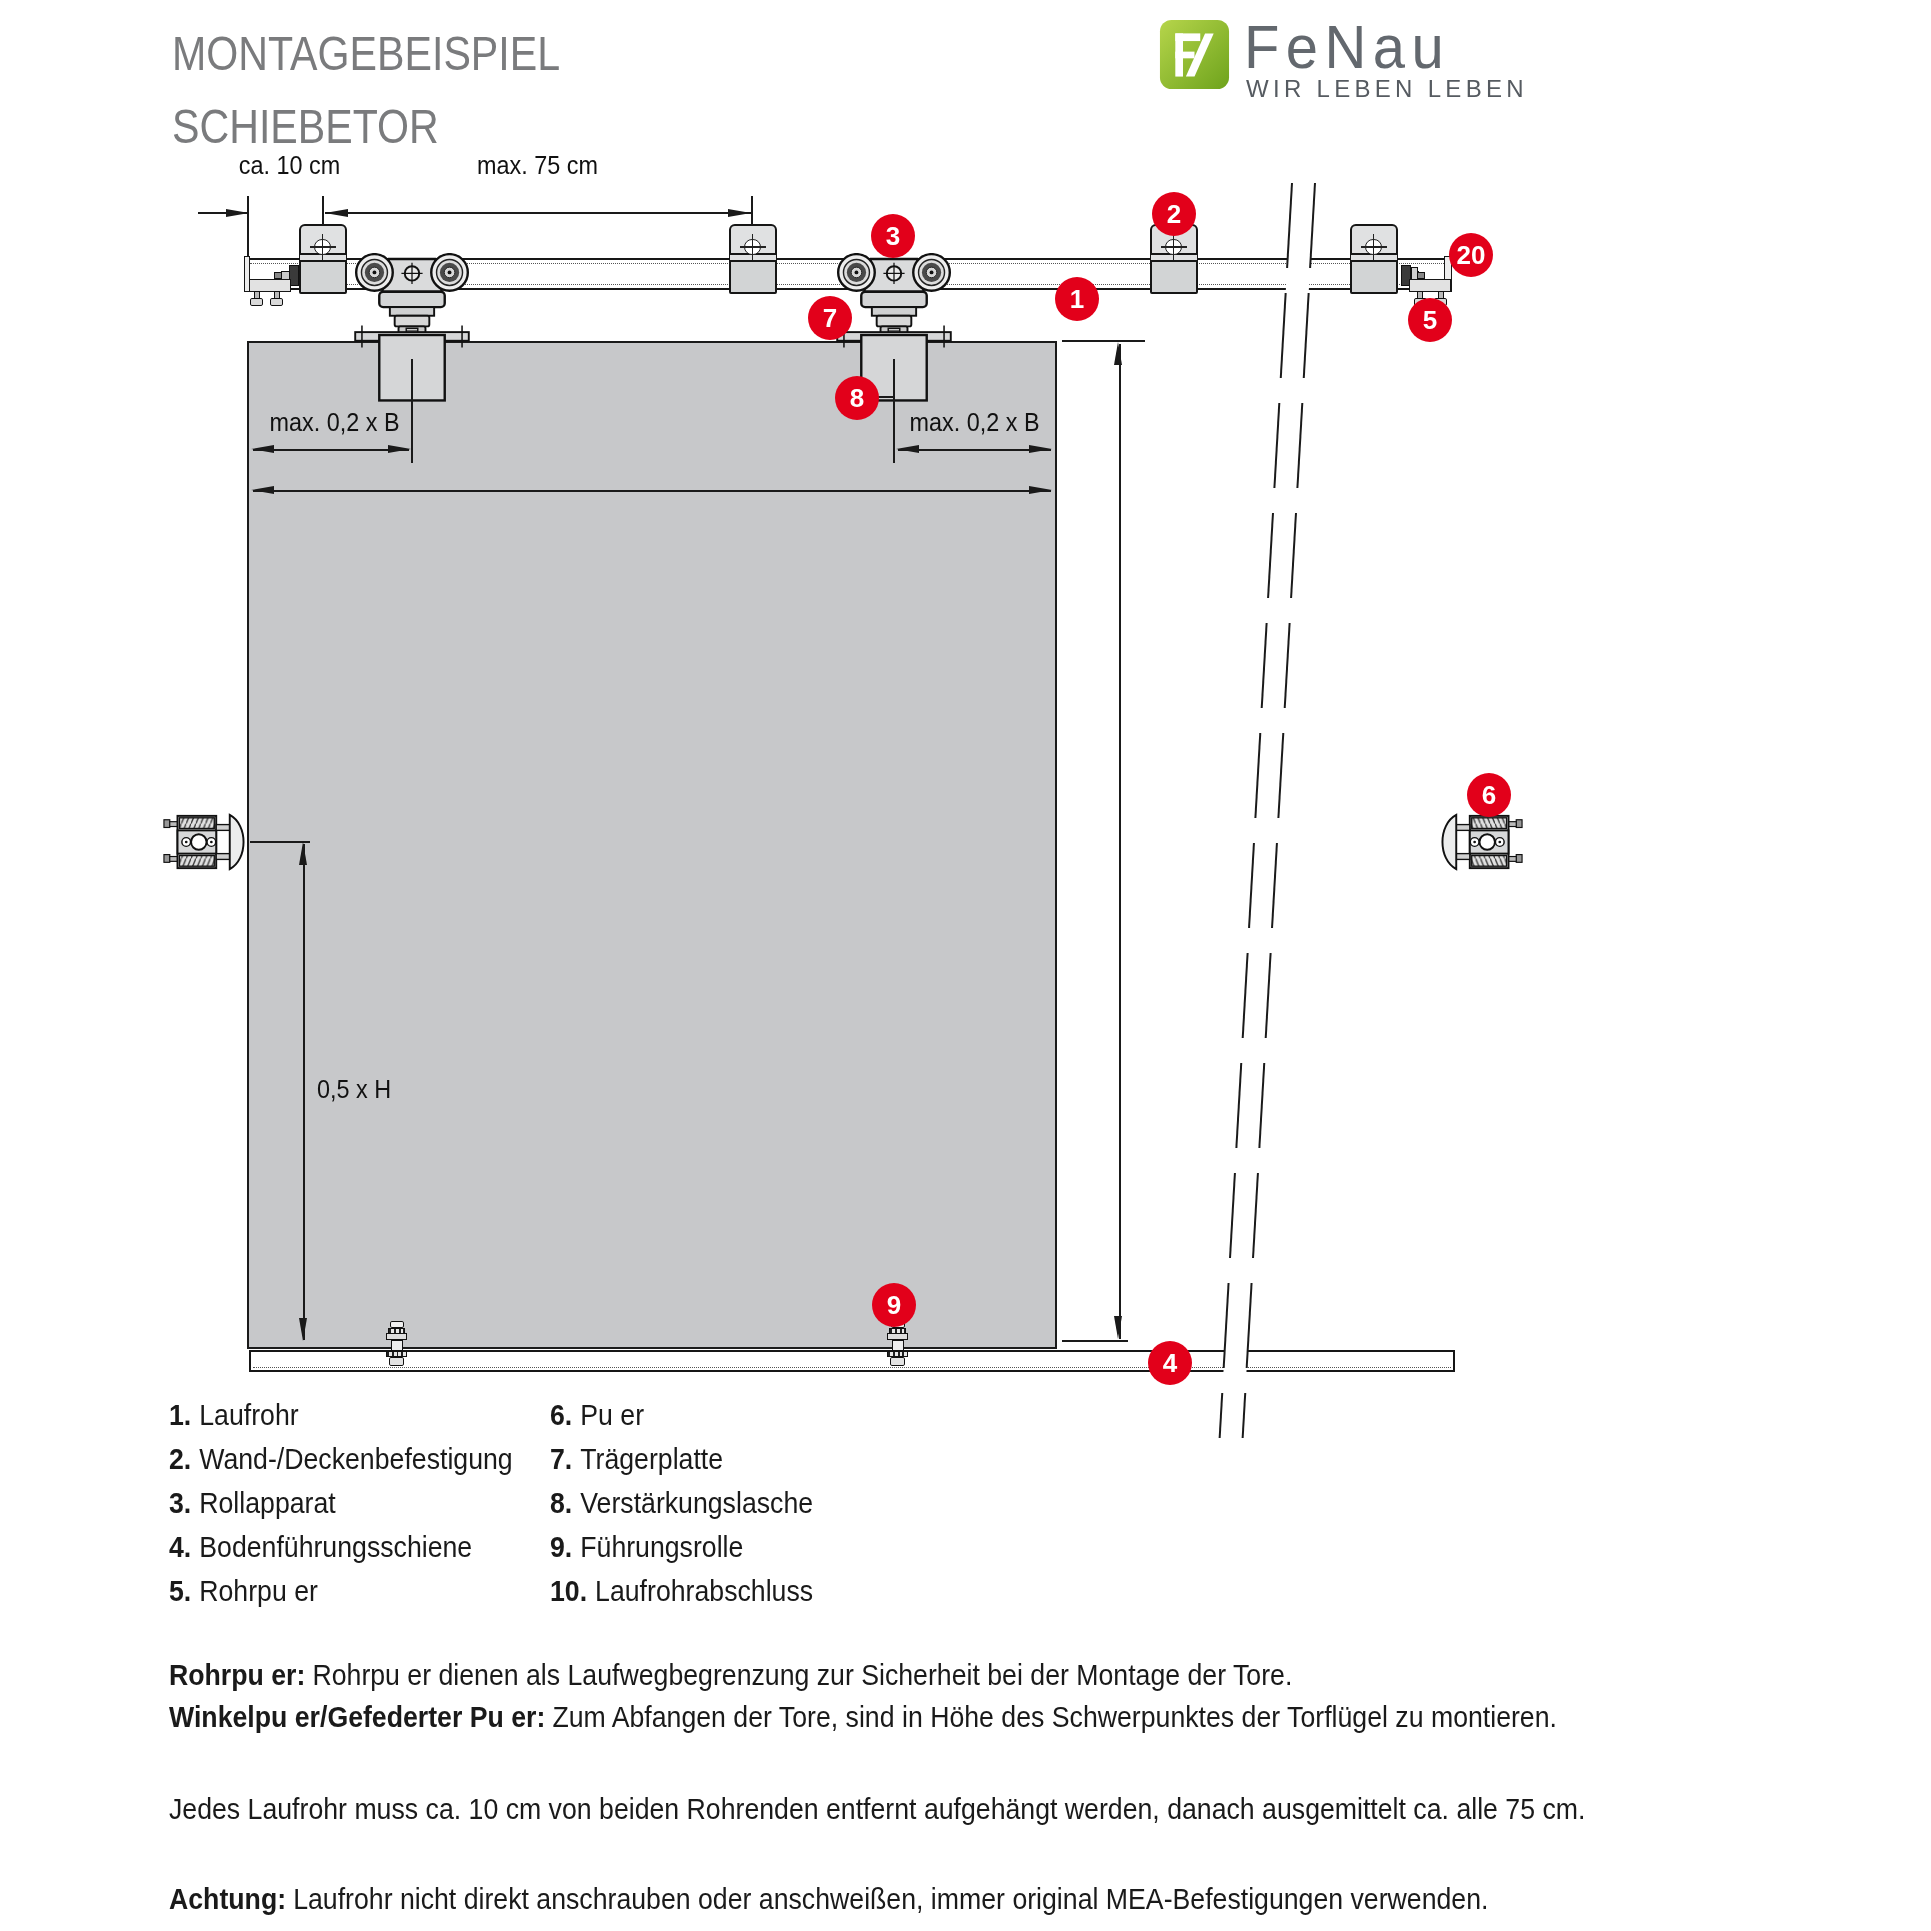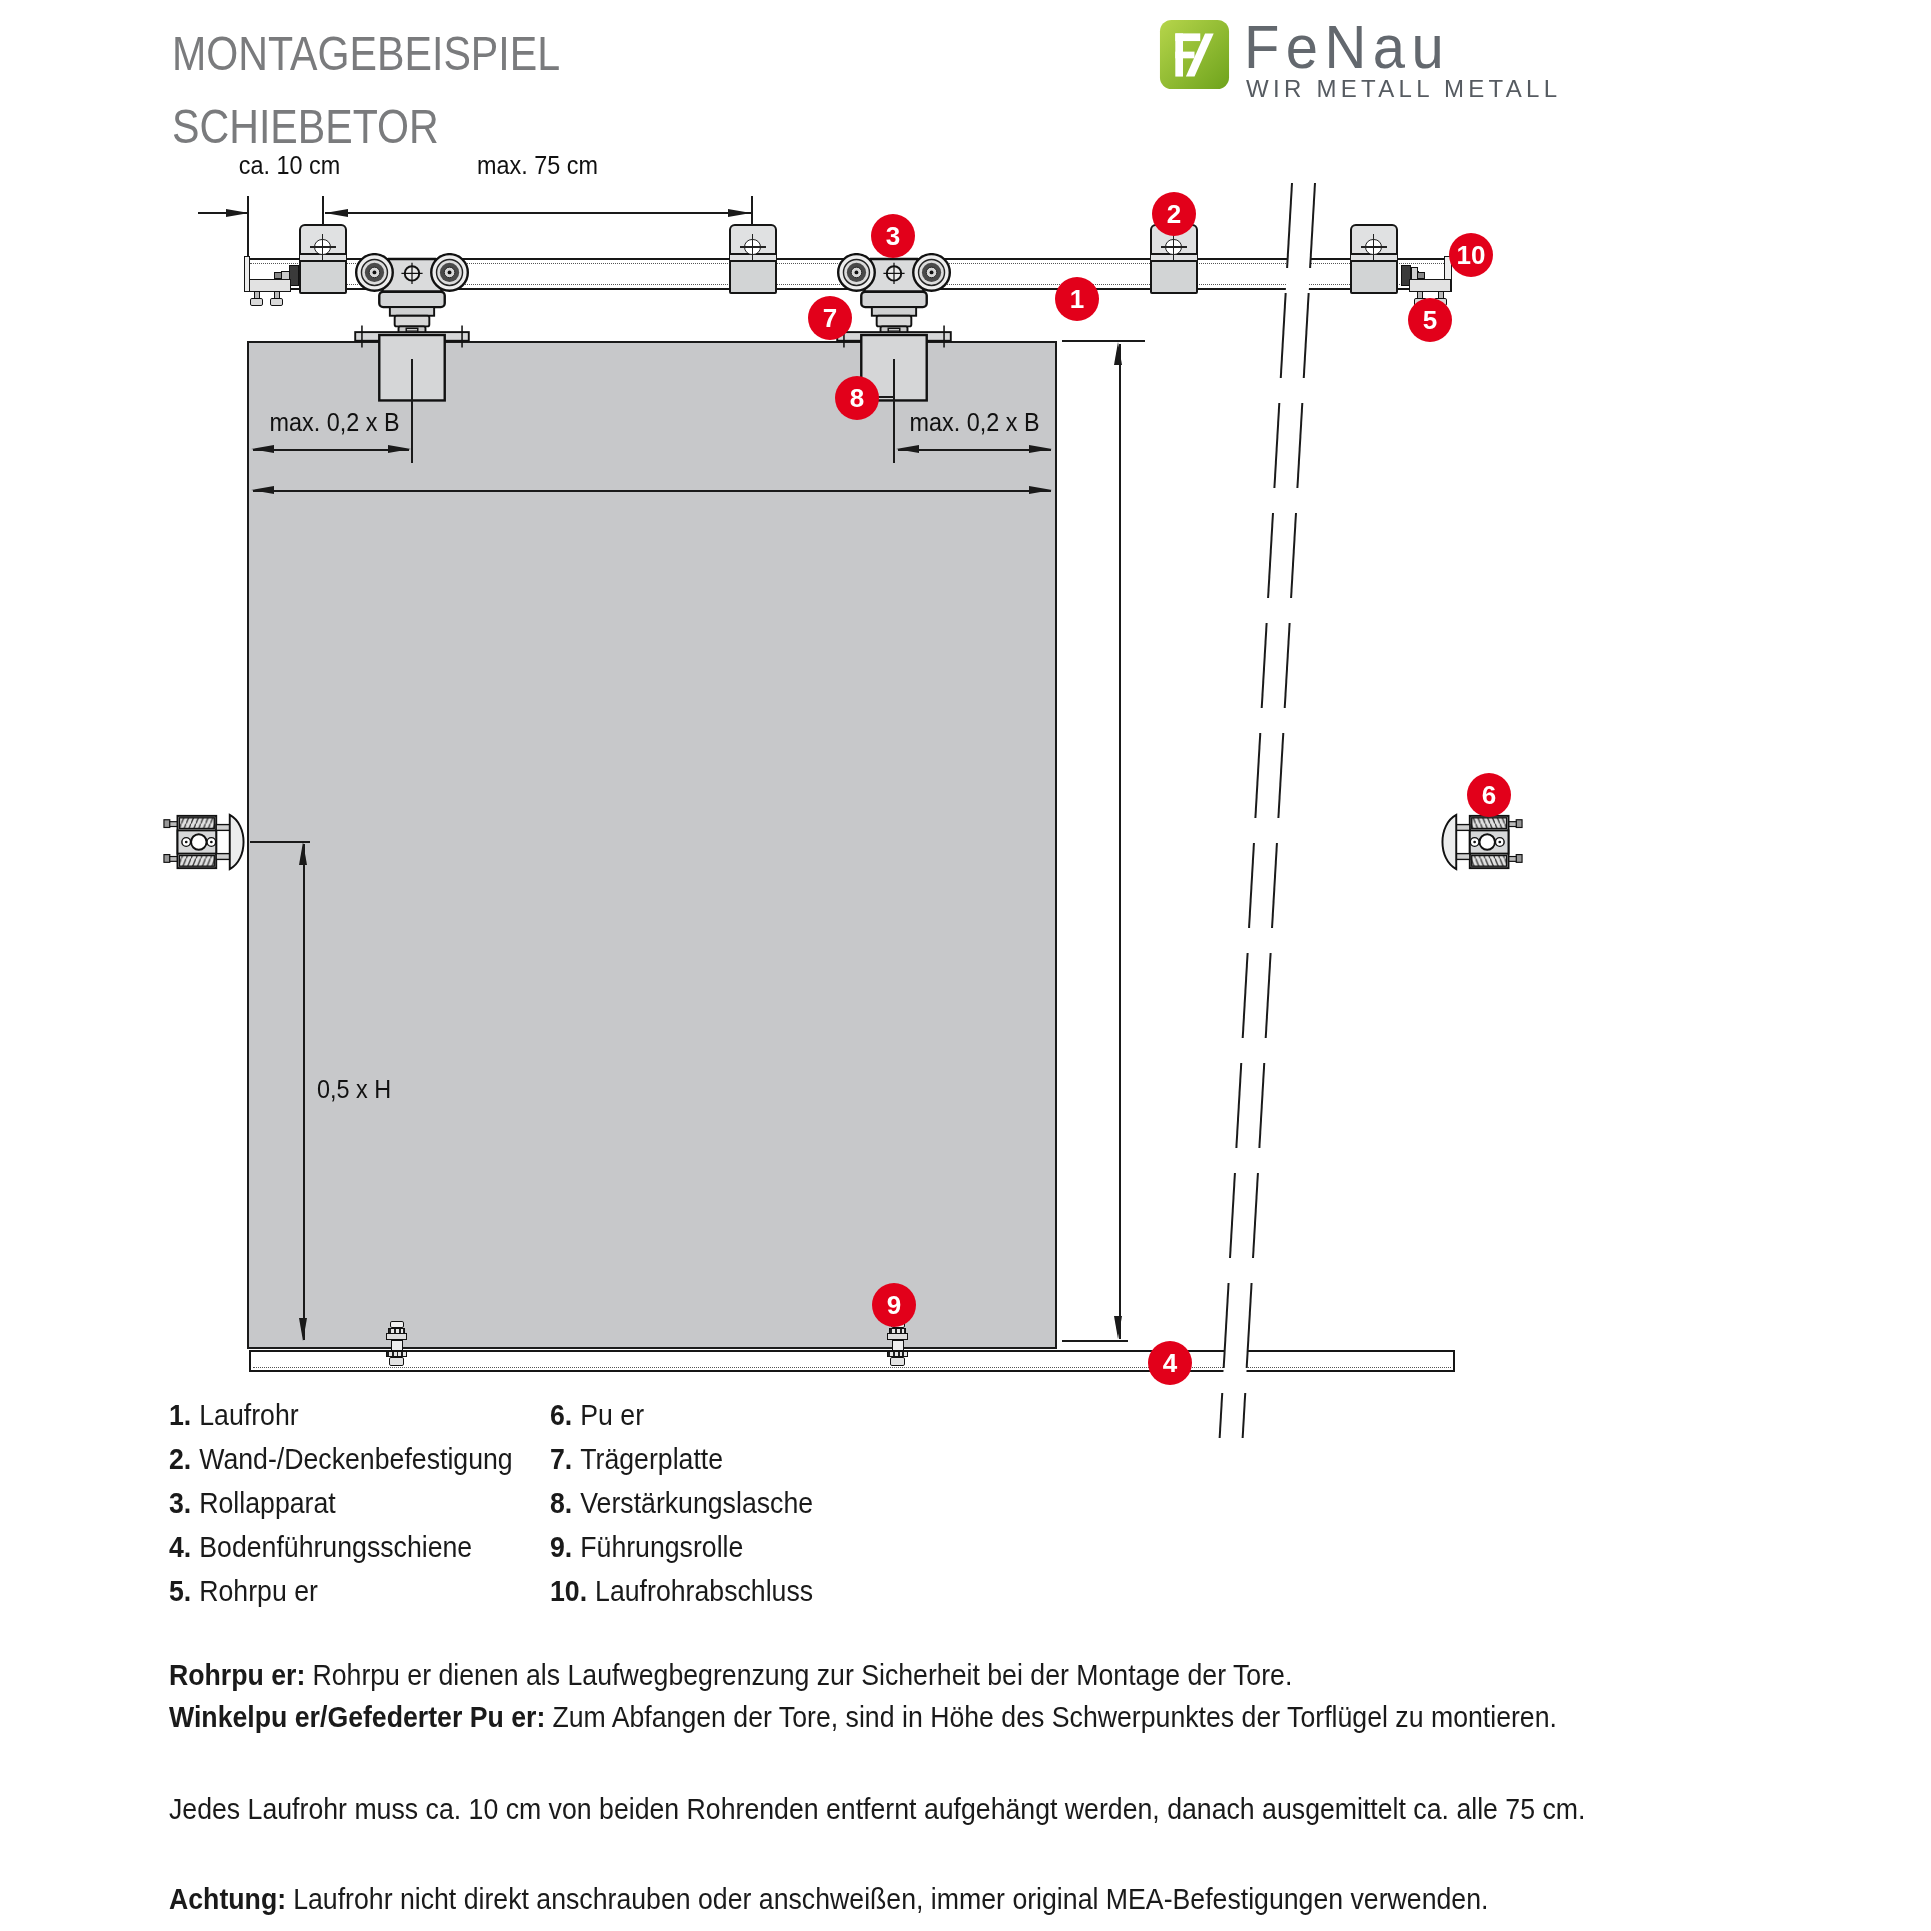--- a/index.html
+++ b/index.html
@@ -135,21 +135,21 @@
 
   <div>
     <svg class="abs" style="left:1159px;top:19.3px" width="71" height="71" viewBox="0 0 74 74">
       <rect x="1" y="1" width="72" height="72" rx="12" fill="url(#lg)"></rect>
       <rect x="17" y="15" width="8" height="45" fill="#fff"></rect>
       <rect x="17" y="15" width="26" height="8" fill="#fff"></rect>
       <rect x="17" y="34" width="20" height="7" fill="#fff"></rect>
       <polygon points="28,60 48,15 57,15 37,60" fill="#fff"></polygon>
     </svg>
     <div class="logo-brand">FeNau</div>
-    <div class="logo-tagline">WIR METALL METALL</div>
+    <div class="logo-tagline">WIR LEBEN LEBEN</div>
   </div>
 
   <div class="gate"></div>
 
   <div class="rail"></div>
   <div class="part" style="left:244px;top:256px;width:5.8px;height:36px;background:#ededed;border:1.9px solid #161616"></div>
   <div class="part" style="left:1444px;top:256px;width:7.7px;height:36px;background:#ededed;border:1.9px solid #161616"></div>
 
   <div>
     <div class="part" style="left:274px;top:272px;width:7.7px;height:6.8px;background:#888;border:1px solid #111"></div>
@@ -275,21 +275,21 @@
 
   <div class="callout" style="left:1055px;top:277px">1</div>
   <div class="callout" style="left:1152px;top:192px">2</div>
   <div class="callout" style="left:871px;top:214px">3</div>
   <div class="callout" style="left:1148px;top:1341px">4</div>
   <div class="callout" style="left:1408px;top:298px">5</div>
   <div class="callout" style="left:1467px;top:773px">6</div>
   <div class="callout" style="left:808px;top:296px">7</div>
   <div class="callout" style="left:835px;top:376px">8</div>
   <div class="callout" style="left:872px;top:1283px">9</div>
-  <div class="callout" style="left:1449px;top:233px">10</div>
+  <div class="callout" style="left:1449px;top:233px">20</div>
 
   <div class="legend-col" style="left:169px">
     <div><span class="num">1.</span><span>Laufrohr</span></div>
     <div><span class="num">2.</span><span>Wand-/Deckenbefestigung</span></div>
     <div><span class="num">3.</span><span>Rollapparat</span></div>
     <div><span class="num">4.</span><span>Bodenführungsschiene</span></div>
     <div><span class="num">5.</span><span>Rohrpu er</span></div>
   </div>
   <div class="legend-col" style="left:550px">
     <div><span class="num">6.</span><span>Pu er</span></div>

